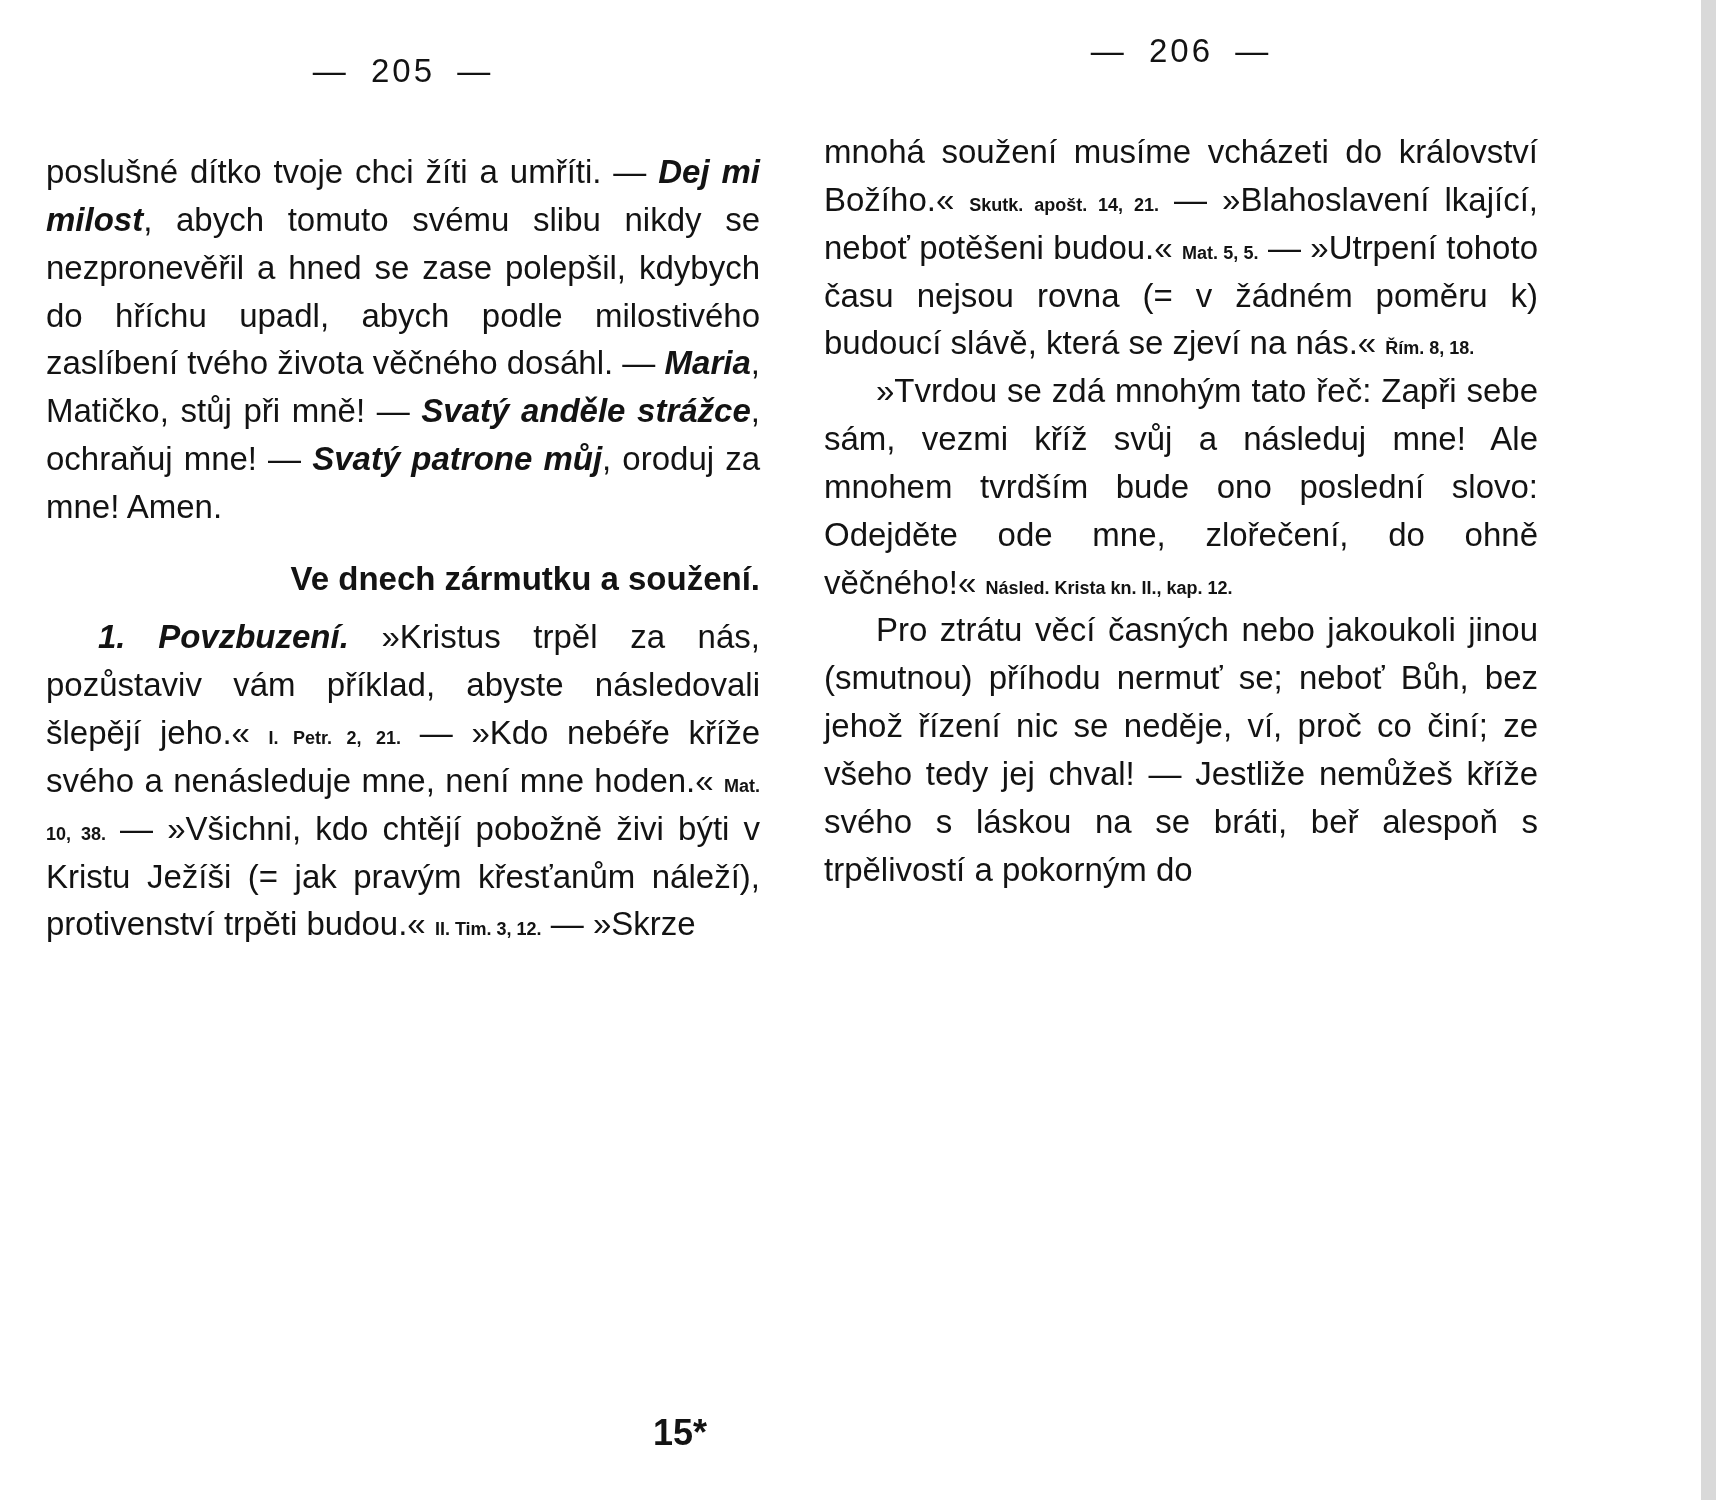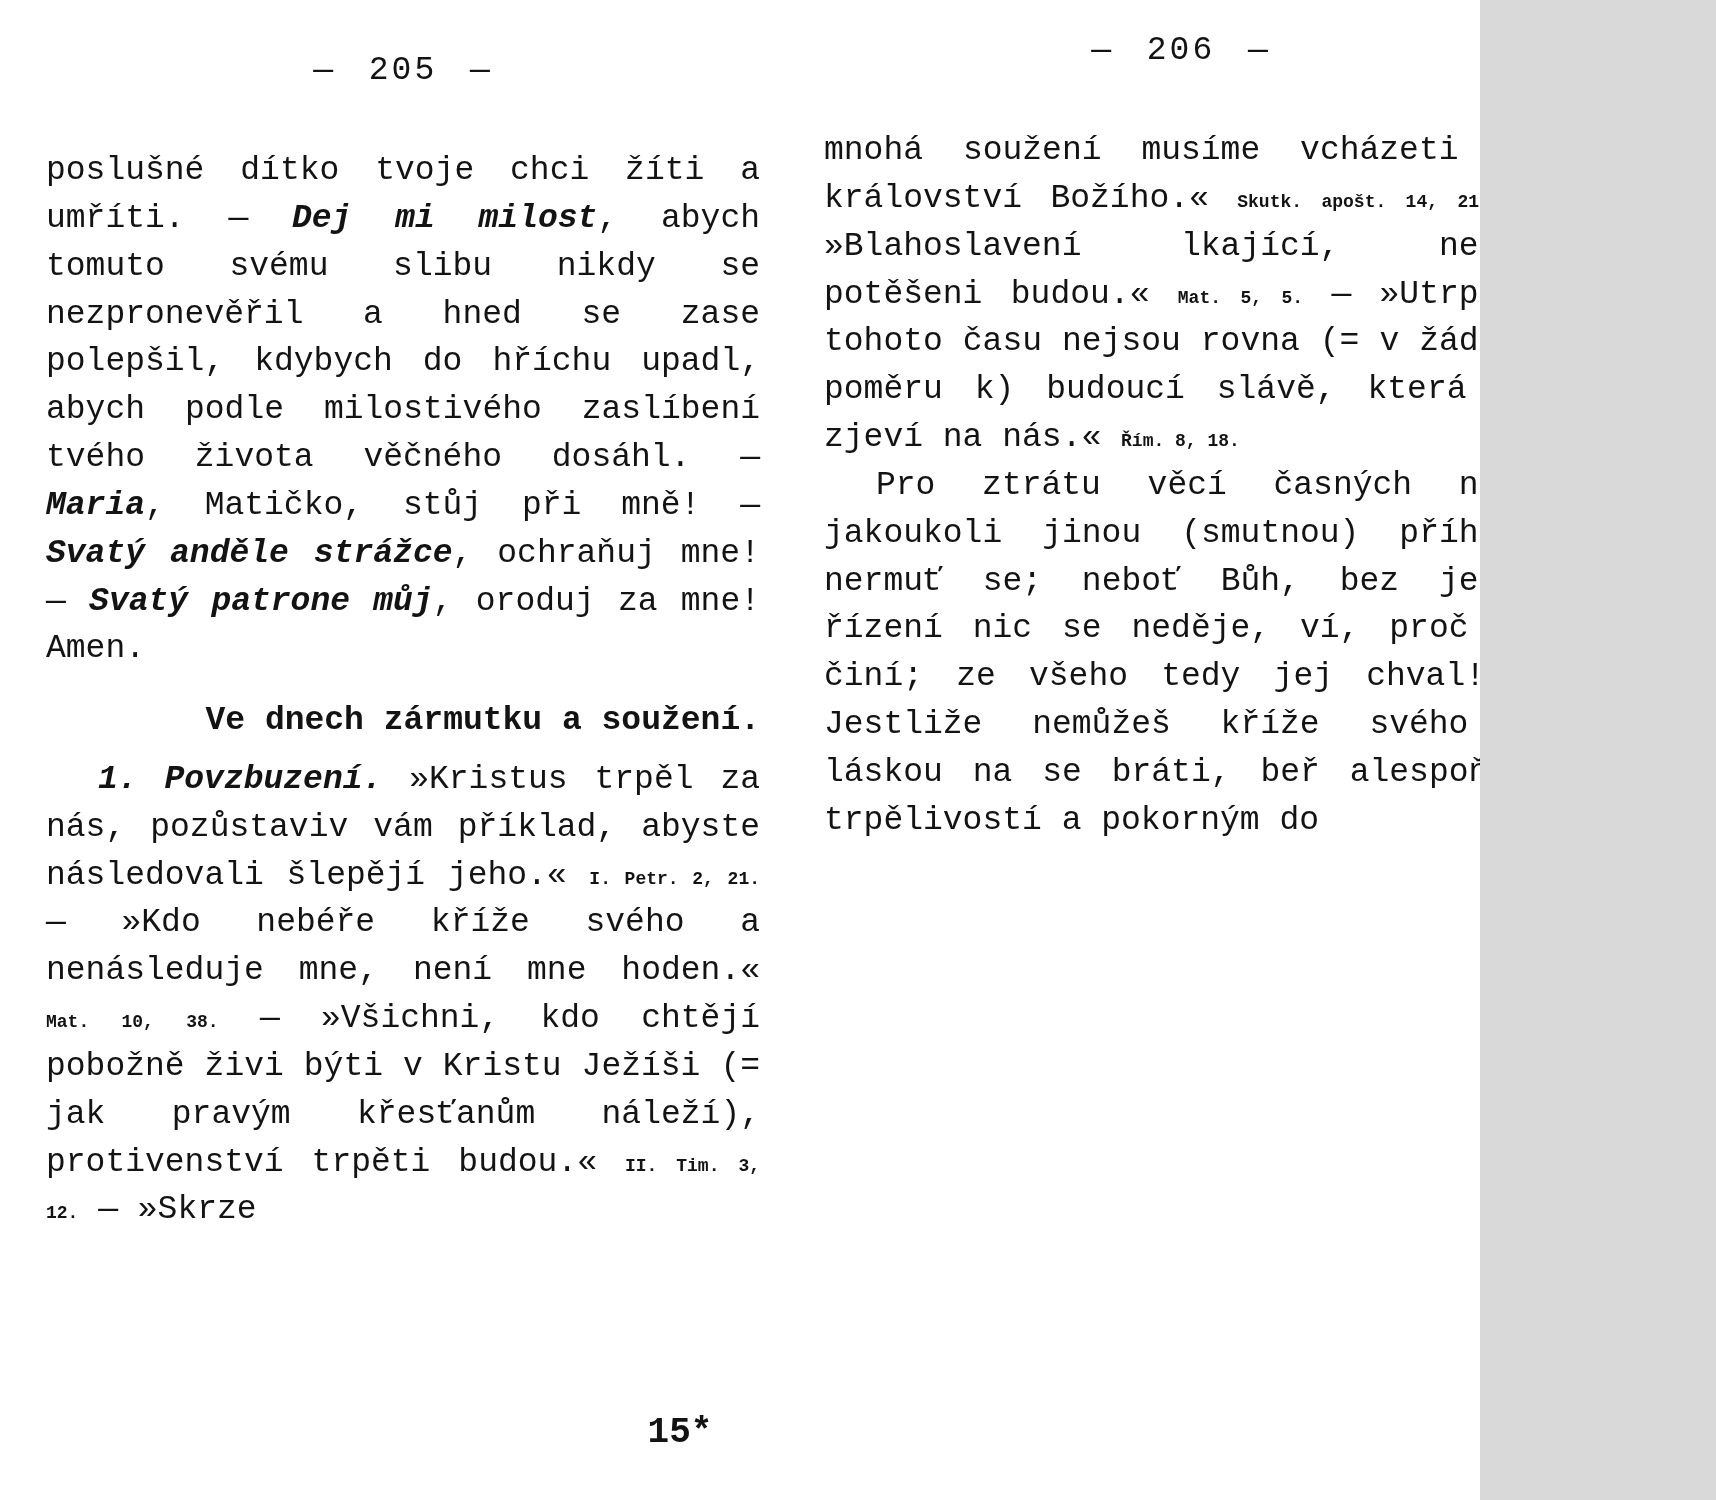--- a/index.html
+++ b/index.html
@@ -1,22 +1,22 @@
 <!DOCTYPE html>
 <html><head>
 <meta charset="utf-8">
 <style>
   html, body { margin: 0; padding: 0; background: #d9d9d9; }
   .scan {
     position: relative;
-    width: 1480px;
+    width: 1701px;
     height: 1500px;
     background: #ffffff;
     color: #131313;
-    font-family: Liberation Mono, monospace;
+    font-family: Liberation Sans, sans-serif;
     overflow: hidden;
   }
   .col { position: absolute; width: 714px; }
   .col-left  { left: 46px;  top: 52px; }
   .col-right { left: 824px; top: 32px; }
   .page-number {
     text-align: center;
     font-size: 33px;
     letter-spacing: 3px;
     word-spacing: 10px;
@@ -62,20 +62,21 @@
       <p class="para indent"><span class="seg-emph">1. Povzbuzení.</span><span class="seg-normal"> »Kristus trpěl za nás, pozůstaviv vám příklad, abyste následovali šlepějí jeho.« </span><span class="seg-ref">I. Petr. 2, 21.</span><span class="seg-normal"> — »Kdo nebéře kříže svého a nenásleduje mne, není mne hoden.« </span><span class="seg-ref">Mat. 10, 38.</span><span class="seg-normal"> — »Všichni, kdo chtějí pobožně živi býti v Kristu Ježíši (= jak pravým křesťanům náleží), protivenství trpěti budou.« </span><span class="seg-ref">II. Tim. 3, 12.</span><span class="seg-normal"> — »Skrze</span></p>
     </div>
   </div>
 
   <div class="col col-right">
     <div class="page-number">— 206 —</div>
 
     <div class="body-text">
       <p class="para"><span class="seg-normal">mnohá soužení musíme vcházeti do království Božího.« </span><span class="seg-ref">Skutk. apošt. 14, 21.</span><span class="seg-normal"> — »Blahoslavení lkající, neboť potěšeni budou.« </span><span class="seg-ref">Mat. 5, 5.</span><span class="seg-normal"> — »Utrpení tohoto času nejsou rovna (= v žádném poměru k) budoucí slávě, která se zjeví na nás.« </span><span class="seg-ref">Řím. 8, 18.</span></p>
 
+      <p class="para indent"><span class="seg-normal">»Tvrdou se zdá mnohým tato řeč: Zapři sebe sám, vezmi kříž svůj a následuj mne! Ale mnohem tvrdším bude ono poslední slovo: Odejděte ode mne, zlořečení, do ohně věčného!« </span><span class="seg-ref">Násled. Krista kn. II., kap. 12.</span></p>
 
       <p class="para indent"><span class="seg-normal">Pro ztrátu věcí časných nebo jakoukoli jinou (smutnou) příhodu nermuť se; neboť Bůh, bez jehož řízení nic se neděje, ví, proč co činí; ze všeho tedy jej chval! — Jestliže nemůžeš kříže svého s láskou na se bráti, beř alespoň s trpělivostí a pokorným do</span></p>
     </div>
   </div>
 
   <div class="sheet-footer">15*</div>
 
 </div>
 
 </body></html>

